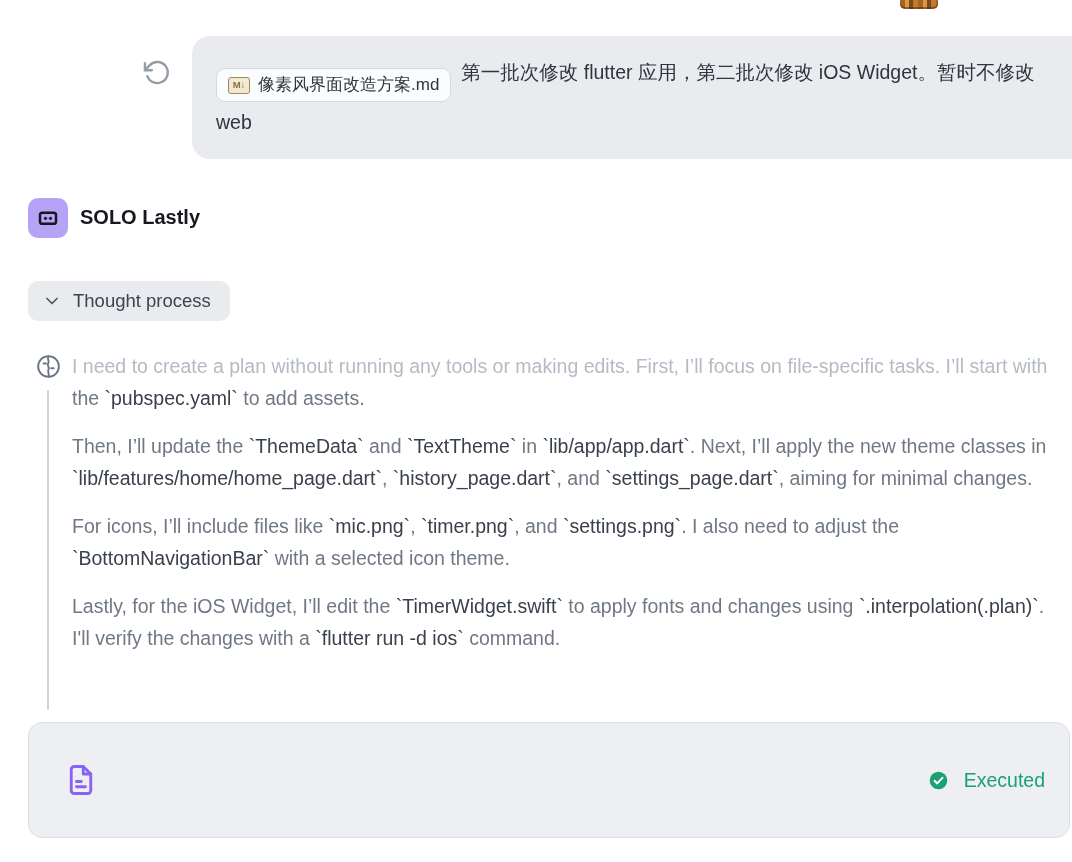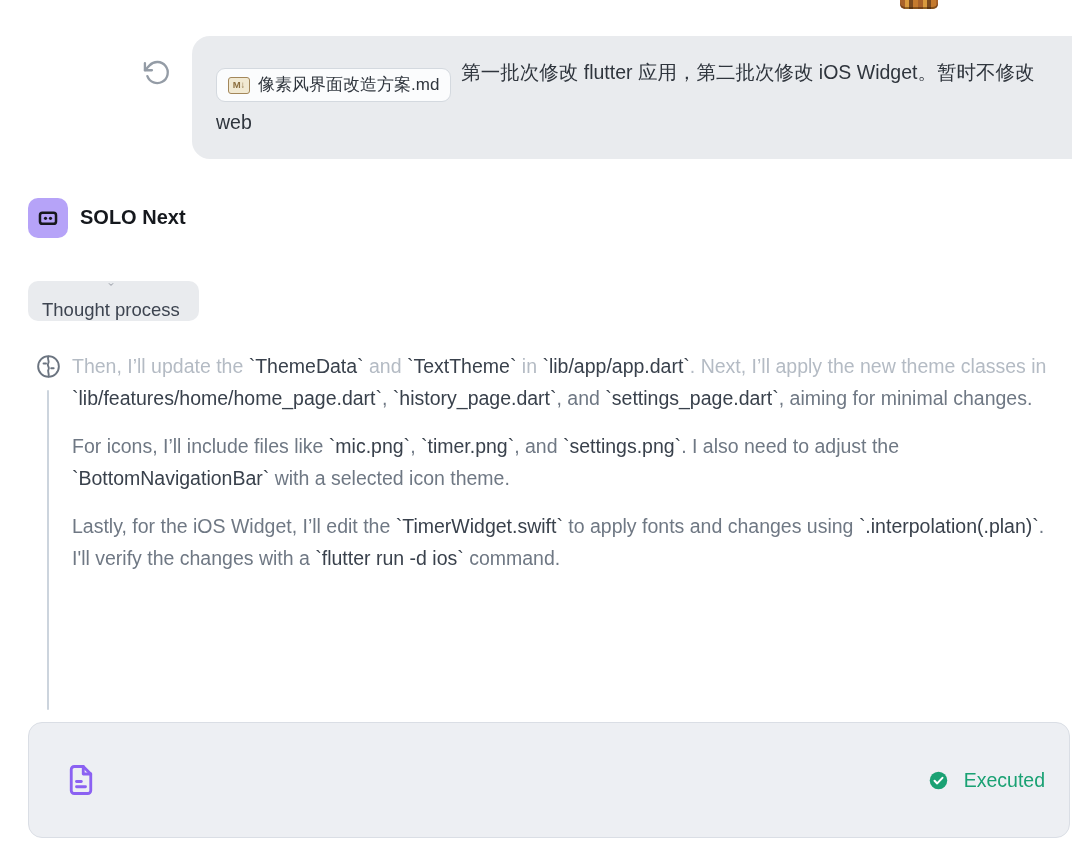--- a/index.html
+++ b/index.html
@@ -47,21 +47,21 @@
   }
   .solo-avatar svg{width:26px;height:26px;}
   .solo-name{
     position:absolute;left:80px;top:206px;font-size:20px;font-weight:700;color:#15181d;
   }
 
   
   .pill{
     position:absolute;left:28px;top:281px;height:40px;border-radius:10px;
     background:#e9ebee;display:inline-flex;align-items:center;gap:11px;
-    padding:0 19px 0 14px;cursor:pointer;flex-direction:column;
+    padding:0 19px 0 14px;cursor:pointer;
   }
   .pill svg{width:20px;height:20px;}
   .pill-label{font-size:18.5px;color:#3d4450;}
 
   
   .brain{position:absolute;left:35px;top:353px;width:27px;height:27px;}
   .brain svg{width:27px;height:27px;}
   .vline{position:absolute;left:47px;top:390px;width:2px;height:320px;background:#ccd4dd;border-radius:1px;}
 
   .thought{
@@ -109,40 +109,41 @@
     </span><span>第一批次修改 flutter 应用，第二批次修改 iOS Widget。暂时不修改 web</span>
   </div>
 
   <div class="solo-avatar">
     <svg viewBox="0 0 24 24">
       <rect x="4.6" y="7.2" width="14.8" height="10.2" rx="2.2" fill="none" stroke="#17181c" stroke-width="2.3"></rect>
       <circle cx="9.7" cy="12.3" r="1.45" fill="#17181c"></circle>
       <circle cx="14.3" cy="12.3" r="1.45" fill="#17181c"></circle>
     </svg>
   </div>
-  <div class="solo-name">SOLO Next</div>
+  <div class="solo-name">SOLO Lastly</div>
 
   <div class="pill">
     <svg viewBox="0 0 24 24" fill="none" stroke="#4b5563" stroke-width="2" stroke-linecap="round" stroke-linejoin="round">
       <polyline points="6 9 12 15 18 9"></polyline>
     </svg>
     <span class="pill-label">Thought process</span>
   </div>
 
   <div class="brain">
     <svg viewBox="0 0 24 24" fill="none" stroke="#6b7480" stroke-width="1.7" stroke-linecap="round" stroke-linejoin="round">
       <circle cx="12" cy="12" r="9.2"></circle>
       <path d="M12 3.2 C 10.2 5.2, 13.4 7.2, 11.7 9.4 C 10.2 11.4, 13.6 12.6, 12 14.8 C 10.8 16.4, 13 18.6, 12 20.8"></path>
       <path d="M7.6 9.4 h2.2"></path>
       <path d="M14.4 13.6 h2.2"></path>
     </svg>
   </div>
   <div class="vline"></div>
 
   <div class="thought">
+      <p><span class="plain">I need to create a plan without running any tools or making edits. First, I’ll focus on file-specific tasks. I’ll start with the </span><span class="code">`pubspec.yaml`</span><span class="plain"> to add assets.</span></p>
       <p><span class="plain">Then, I’ll update the </span><span class="code">`ThemeData`</span><span class="plain"> and </span><span class="code">`TextTheme`</span><span class="plain"> in </span><span class="code">`lib/app/app.dart`</span><span class="plain">. Next, I’ll apply the new theme classes in </span><span class="code">`lib/features/home/home_page.dart`</span><span class="plain">, </span><span class="code">`history_page.dart`</span><span class="plain">, and </span><span class="code">`settings_page.dart`</span><span class="plain">, aiming for minimal changes.</span></p>
       <p><span class="plain">For icons, I’ll include files like </span><span class="code">`mic.png`</span><span class="plain">, </span><span class="code">`timer.png`</span><span class="plain">, and </span><span class="code">`settings.png`</span><span class="plain">. I also need to adjust the </span><span class="code">`BottomNavigationBar`</span><span class="plain"> with a selected icon theme.</span></p>
       <p><span class="plain">Lastly, for the iOS Widget, I’ll edit the </span><span class="code">`TimerWidget.swift`</span><span class="plain"> to apply fonts and changes using </span><span class="code">`.interpolation(.plan)`</span><span class="plain">. I'll verify the changes with a </span><span class="code">`flutter run -d ios`</span><span class="plain"> command.</span></p>
     </div>
 
   <div class="card">
     <span class="doc-icon">
       <svg viewBox="0 0 24 24" fill="none" stroke="#8b61f2" stroke-width="1.9" stroke-linecap="round" stroke-linejoin="round">
         <path d="M13.5 3 H7.5 a2 2 0 0 0 -2 2 v14 a2 2 0 0 0 2 2 h9 a2 2 0 0 0 2 -2 V8 z"></path>
         <path d="M13.5 3 v5 h5"></path>

